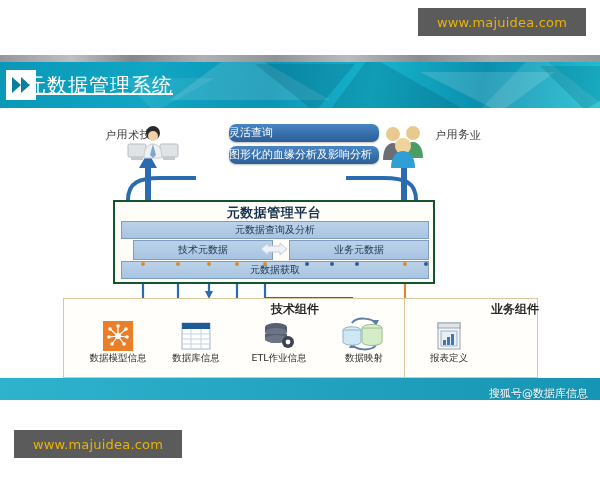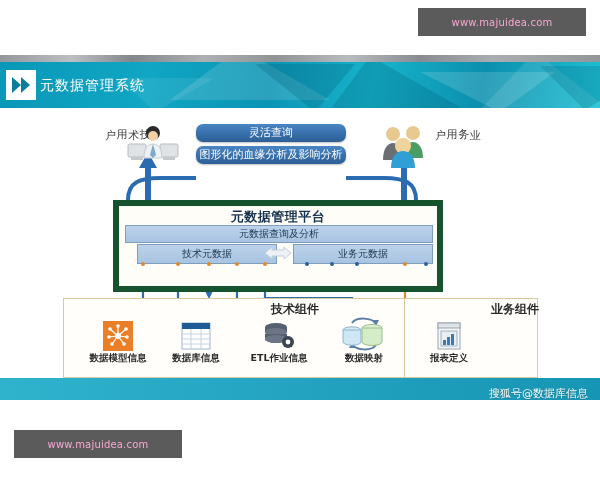--- a/index.html
+++ b/index.html
@@ -58,27 +58,28 @@
     position: absolute;
     left: 6px; top: 8px;
     width: 30px; height: 30px;
     background: #ffffff;
     display: flex; align-items: center; justify-content: center;
   }
   .header-logo svg { display:block; }
 
   .header-title {
     position: absolute;
-    left: 40px; top: 8px;
-    font-size: 14px;
+    left: 26px; top: 8px;
+    font-size: 20px;
     line-height: 30px;
     color: #ffffff;
     letter-spacing: 1px;
     font-family: "DejaVu Sans", sans-serif;
     white-space: nowrap;
+    text-decoration: underline;
   }
 
   
   .strip {
     position:absolute; left:0; top:55px; width:600px; height:8px;
     background: linear-gradient(90deg,#8f9295 0%, #b9bcbe 12%, #7e8184 22%, #a9acae 34%,
                 #8b8e91 46%, #b5b8ba 58%, #82858a 70%, #a6a9ab 82%, #8e9194 100%);
     opacity:.95;
   }
 
@@ -98,33 +99,33 @@
     font-family: "DejaVu Sans", sans-serif;
   }
 
   
   .pill {
     position:absolute;
     background: linear-gradient(180deg,#4a86c4 0%, #356da8 60%, #2d5f95 100%);
     color:#ffffff;
     border-radius: 7px;
     font-size: 11px;
-    text-align:center;
     line-height: 18px;
     height: 18px;
     box-shadow: 0 1px 2px rgba(0,0,0,.25);
     font-family: "DejaVu Sans", sans-serif;
     white-space: nowrap;
+    margin-left: 33px;
   }
 
   
   .platform {
     position:absolute;
     left:113px; top:92px; width:318px; height:80px;
-    border: 6px solid #14532d;
+    border: 2px solid #14532d;
     background:#fffdf8;
   }
   .platform-title {
     position:absolute; left:0; top:2px; width:318px;
     text-align:center; font-size:13px; font-weight:bold; color:#16324e;
     font-family:"DejaVu Sans", sans-serif;
     letter-spacing:.5px;
   }
   .prow {
     position:absolute; left:6px; width:306px; height:16px;
@@ -160,40 +161,40 @@
     padding-left: 44px;
   }
   .group-title {
     position:absolute; top:2px; width:100%;
     text-align:center; font-size:12px; color:#2a2a2a; font-weight:bold;
     font-family:"DejaVu Sans", sans-serif;
   }
   .comp { position:absolute; text-align:center; }
   .comp-label {
     font-size:9.5px; color:#2b2b2b; margin-top:1px;
-    font-family:"DejaVu Sans", sans-serif; white-space:nowrap;font-weight:bold;
+    font-family:"DejaVu Sans", sans-serif; white-space:nowrap;
   }
 
   
   .icon-model {
     width:30px;height:30px;background:#ea7f28;margin:0 auto;
     display:flex;align-items:center;justify-content:center;
   }
   .icon-svg { display:block; }
 
   
   #wires { position:absolute; left:0; top:0; width:600px; height:275px; pointer-events:none; }
 
   
   .wm {
     position:absolute;
     background:#5b5b5b;
-    color:#f9a8d4;
-    font-family:"DejaVu Sans", sans-serif;
-    font-size:10px;
+    color:#eab308;
+    font-family:"DejaVu Sans", sans-serif;
+    font-size:13px;
     display:flex; align-items:center; justify-content:center;
     letter-spacing:.2px;
   }
   #wm-top   { right:14px; top:8px;  width:168px; height:28px; }
   #wm-bottom{ left:14px; bottom:22px; width:168px; height:28px; }
 
   .attrib {
     position:absolute; right:12px; top:386px;
     font-size:11px; color:#ffffff;
     font-family:"DejaVu Sans", sans-serif;
@@ -291,20 +292,21 @@
       <div class="prow prow1">元数据查询及分析</div>
 
       <div class="prow prow2">
         <div class="half half-l">技术元数据</div>
         <svg class="dbl-arrow" viewBox="0 0 26 16">
           <polygon points="0,8 7,2 7,5 19,5 19,2 26,8 19,14 19,11 7,11 7,14" fill="#eef2f6" stroke="#c2cedb" stroke-width="1"></polygon>
         </svg>
         <div class="half half-r">业务元数据</div>
       </div>
 
+      <div class="prow prow3">元数据获取</div>
     </div>
 
     <div class="dot dot-o" style="left:141px; top:154px;"></div>
     <div class="dot dot-o" style="left:176px; top:154px;"></div>
     <div class="dot dot-o" style="left:207px; top:154px;"></div>
     <div class="dot dot-o" style="left:235px; top:154px;"></div>
     <div class="dot dot-o" style="left:263px; top:154px;"></div>
     <div class="dot dot-b" style="left:305px; top:154px;"></div>
     <div class="dot dot-b" style="left:330px; top:154px;"></div>
     <div class="dot dot-b" style="left:355px; top:154px;"></div>

